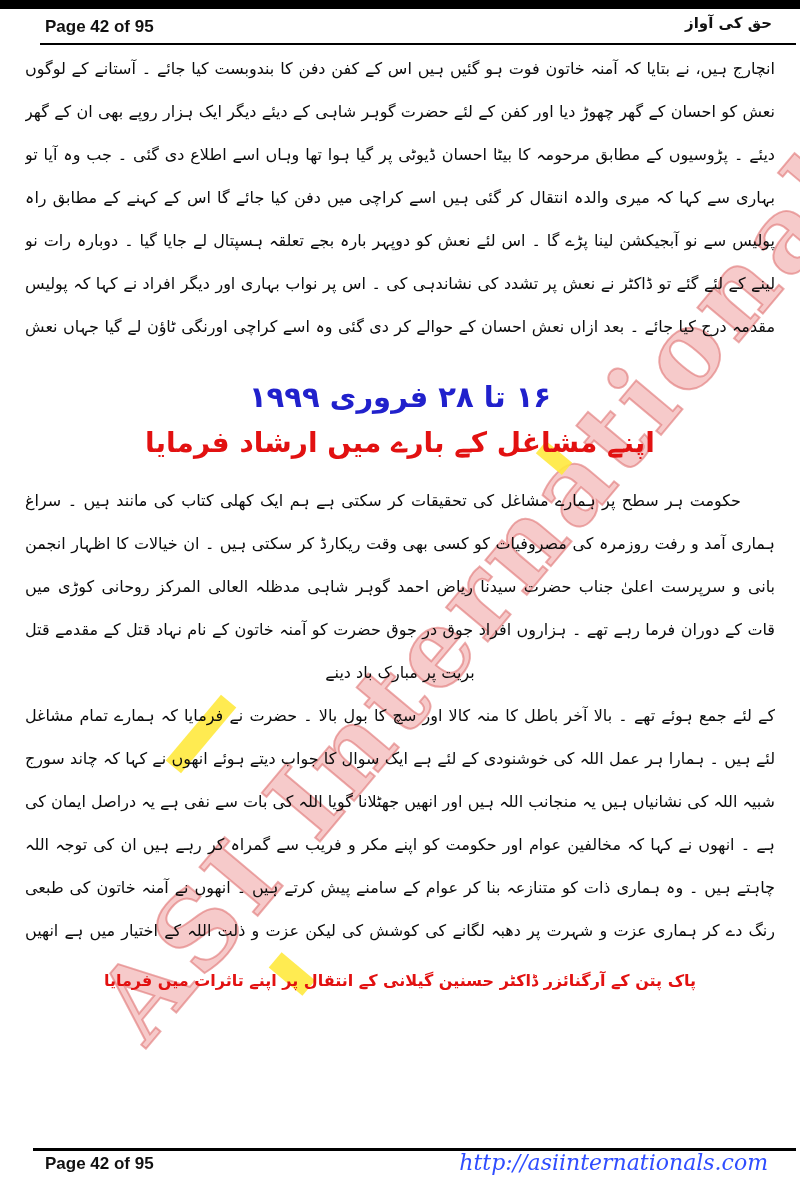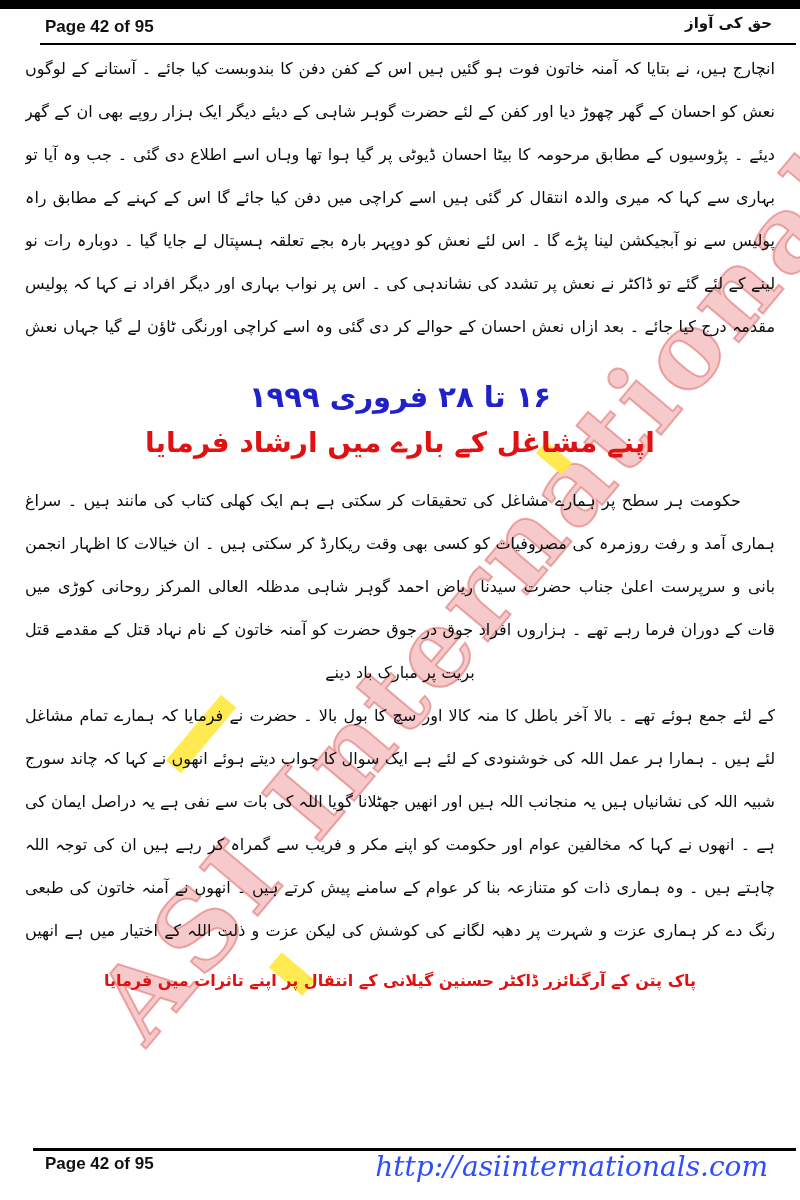--- a/index.html
+++ b/index.html
@@ -55,21 +55,21 @@
   .ymark { position:absolute; background:#ffe93e; opacity:0.9; z-index:1; transform:rotate(-50deg); }
   .ymark1 { left:546px; top:441px; width:16px; height:34px; }
   .ymark2 { left:158px; top:724px; width:86px; height:20px; }
   .ymark3 { left:282px; top:952px; width:20px; height:44px; }
 
   .rule-bottom { position:absolute; top:1148px; left:33px; width:763px; height:3px; background:#000; }
   .pageno-bottom { position:absolute; top:1154px; left:45px; font-size:17px; font-weight:bold; color:#111; font-family:"Liberation Sans", sans-serif; }
   .url {
     position:absolute; top:1150px; right:32px;
     font-family:"DejaVu Serif", serif; font-style:italic;
-    font-size:28px; color:#2f4dff; text-decoration:none;
+    font-size:22px; color:#2f4dff; text-decoration:none;
   }
 </style>
 </head>
 <body>
 
 <div class="page">
 
   <div class="topbar"></div>
   <div class="masthead">حق کی آواز</div>
   <div class="pageno-top">Page 42 of 95</div>

